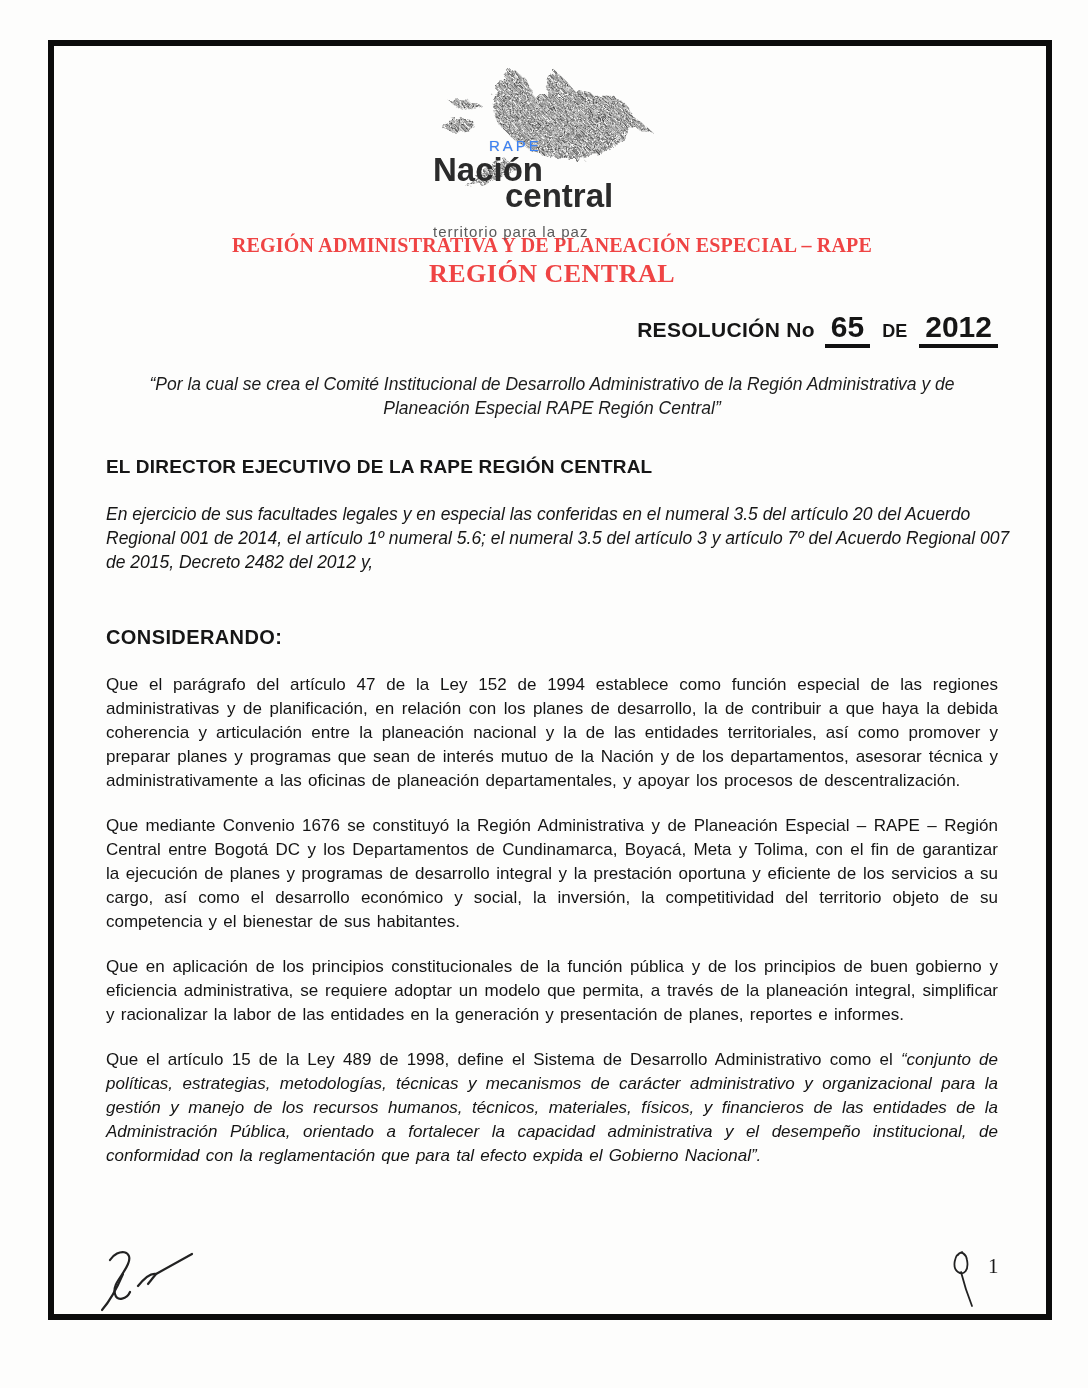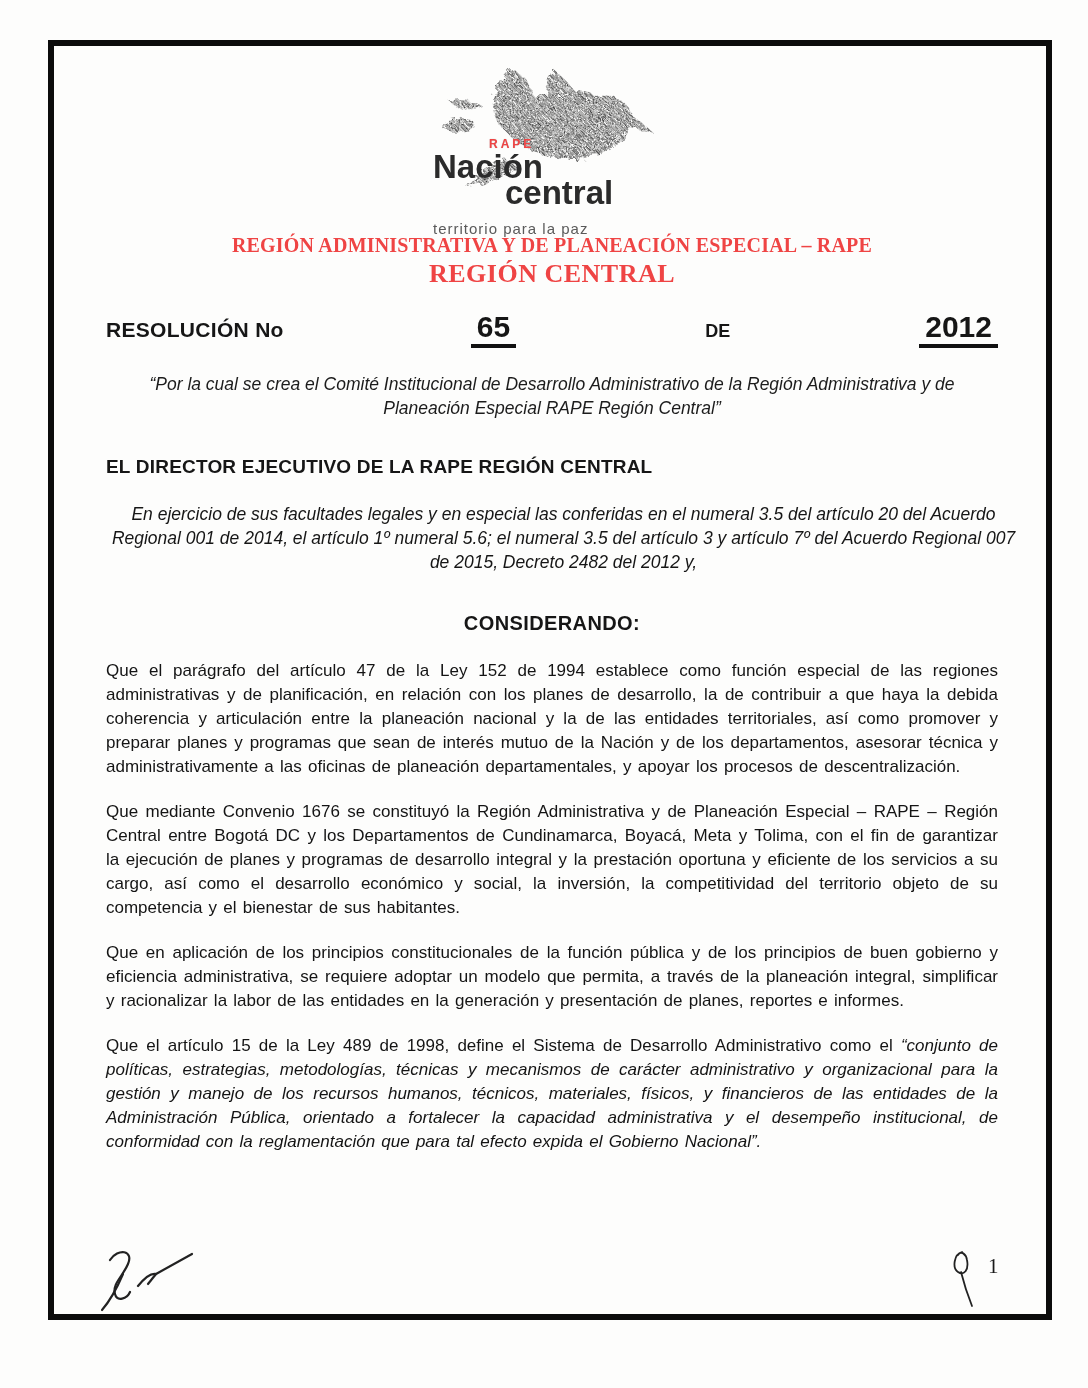--- a/index.html
+++ b/index.html
@@ -37,24 +37,24 @@
     left: 4px; top: 0;
     width: 256px; height: 122px;
   }
   .logo-text {
     position: absolute;
     left: 26px; top: 72px;
     line-height: 1;
     color: #2b2b2b;
   }
   .logo-rape {
-    font-size: 12px;
-    font-weight: bold;
+    font-size: 15px;
+    font-weight: normal;
     letter-spacing: 3px;
-    color: #ef4444;
+    color: #3b82f6;
     margin-left: 56px;
     text-shadow: 0 0 1px #bbb;
   }
   .logo-l1 {
     font-size: 33px;
     font-weight: 800;
     letter-spacing: 0px;
   }
   .logo-l2 {
     font-size: 33px;
@@ -76,21 +76,21 @@
     font-family: "Liberation Serif", serif;
     font-weight: bold;
     color: #ef4444;
   }
   .org-line1 { font-size: 20px; letter-spacing: 0.2px; }
   .org-line2 { font-size: 26px; margin-top: 2px; letter-spacing: 0.5px; }
 
   .resolution-row {
     margin-top: 24px;
     display: flex;
-    justify-content: space-between;
+    justify-content: flex-end;
     align-items: baseline;
     gap: 10px;
   }
   .res-label { font-size: 21px; font-weight: bold; letter-spacing: 0.3px; }
   .res-de    { font-size: 18px; font-weight: bold; margin: 0 2px; }
   .res-num {
     font-size: 30px;
     font-weight: 600;
     line-height: 0.95;
     padding: 0 6px 2px 6px;
@@ -110,29 +110,28 @@
   .authority {
     margin-top: 36px;
     font-weight: bold;
     font-size: 19px;
     letter-spacing: 0.2px;
   }
 
   .preamble {
     margin: 24px auto 0 auto;
     width: 915px;
-    text-align: center;
     font-style: italic;
     font-size: 17.5px;
     line-height: 24px;
   }
 
   .considerando {
-    margin-top: 38px;
-    text-align: center;
+    margin-top: 52px;
+    text-align: left;
     font-weight: bold;
     font-size: 20px;
     letter-spacing: 0.4px;
   }
 
   
   .body-paragraphs { margin-top: 24px; }
   .para {
     font-size: 17px;
     line-height: 24px;

